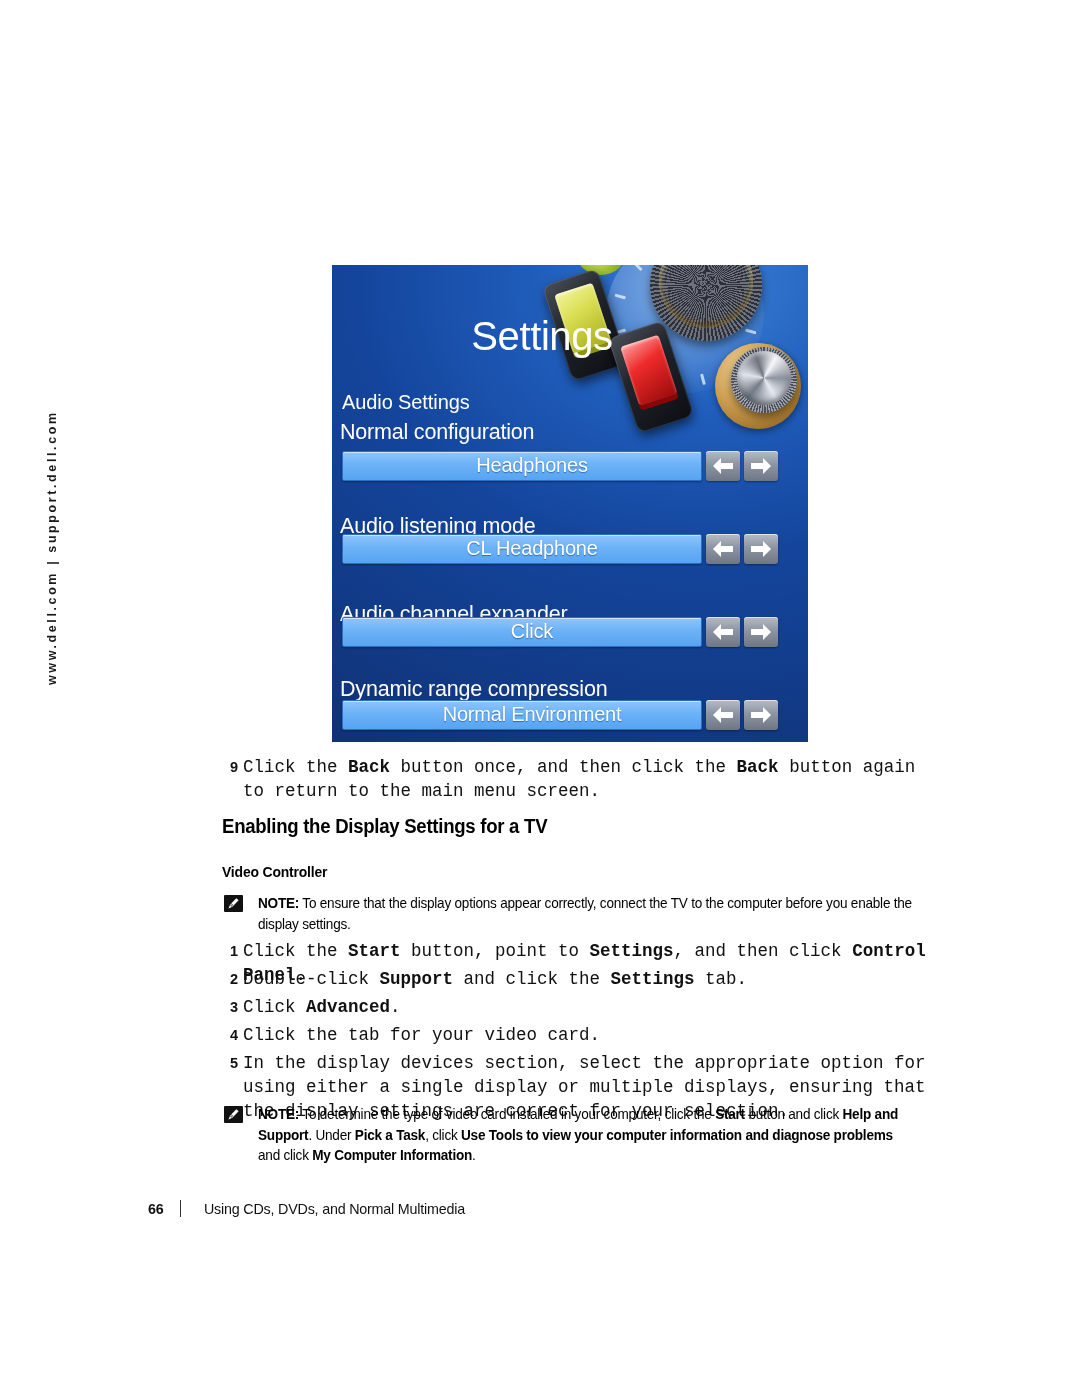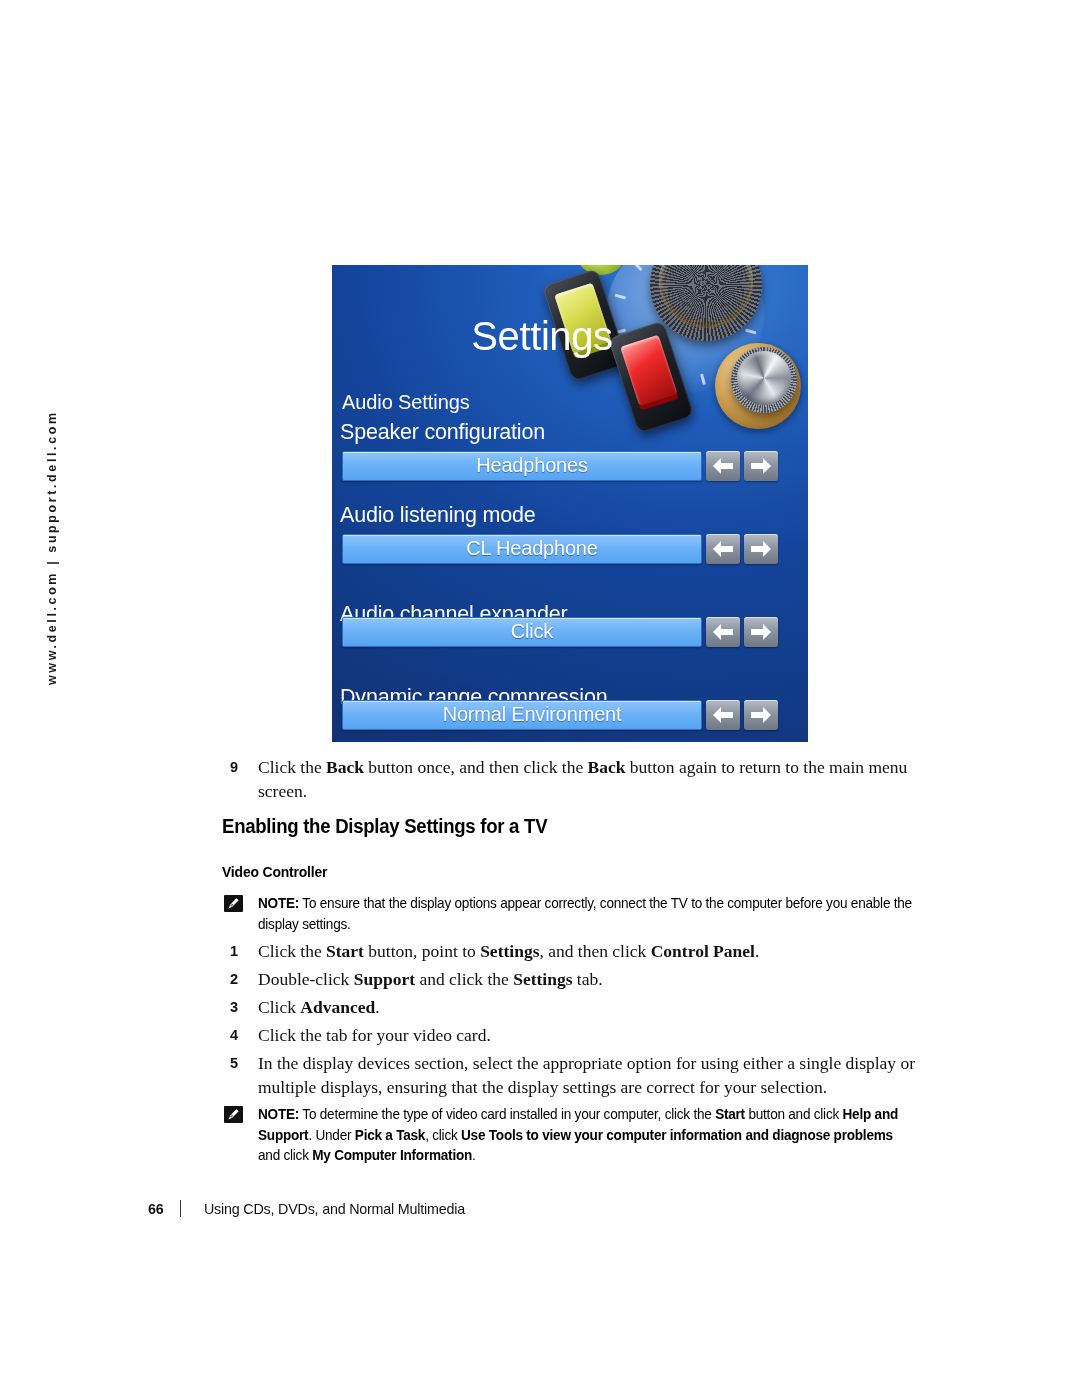--- a/index.html
+++ b/index.html
@@ -234,22 +234,23 @@
     position: absolute;
     left: 0;
     width: 22px;
     text-align: right;
     font-family: "Liberation Sans", sans-serif;
     font-size: 14.5px;
     font-weight: bold;
   }
   .step .txt {
     position: absolute;
-    left: 42px;
+    left: 27px;
     width: 690px;
+    font-family: Liberation Mono, monospace;
   }
   .step b { font-weight: bold; }
 
   h2.section-head {
     position: absolute;
     margin: 0;
     font-family: "Liberation Sans", sans-serif;
     font-size: 20px;
     font-weight: bold;
     letter-spacing: -0.3px;
@@ -339,40 +340,40 @@
     <div class="cap"></div>
   </div>
   <div class="deco rocker" id="rocker-red">
     <div class="cap"></div>
   </div>
 
   <div id="fig-title">Settings</div>
   <div id="fig-subtitle">Audio Settings</div>
 
   <div class="setting-row" style="top:155px">
-    <div class="setting-label" style="top:0px">Speaker configuration</div>
+    <div class="setting-label" style="top:0px">Normal configuration</div>
     <div class="setting-bar" style="top:31px">
       <div class="setting-value">Headphones</div>
     </div>
     <div class="arrow-pair" style="top:31px">
       <div class="arrow-btn left">
         <svg width="22" height="18" viewBox="0 0 22 18">
             <polygon points="9,1 9,6 21,6 21,12 9,12 9,17 1,9" fill="#ffffff"></polygon>
           </svg>
       </div>
       <div class="arrow-btn right">
         <svg width="22" height="18" viewBox="0 0 22 18">
             <polygon points="13,1 13,6 1,6 1,12 13,12 13,17 21,9" fill="#ffffff"></polygon>
           </svg>
       </div>
     </div>
   </div>
 
   <div class="setting-row" style="top:238px">
-    <div class="setting-label" style="top:0px">Audio listening mode</div>
+    <div class="setting-label" style="top:11px">Audio listening mode</div>
     <div class="setting-bar" style="top:31px">
       <div class="setting-value">CL Headphone</div>
     </div>
     <div class="arrow-pair" style="top:31px">
       <div class="arrow-btn left">
         <svg width="22" height="18" viewBox="0 0 22 18">
             <polygon points="9,1 9,6 21,6 21,12 9,12 9,17 1,9" fill="#ffffff"></polygon>
           </svg>
       </div>
       <div class="arrow-btn right">
@@ -396,21 +397,21 @@
       </div>
       <div class="arrow-btn right">
         <svg width="22" height="18" viewBox="0 0 22 18">
             <polygon points="13,1 13,6 1,6 1,12 13,12 13,17 21,9" fill="#ffffff"></polygon>
           </svg>
       </div>
     </div>
   </div>
 
   <div class="setting-row" style="top:404px">
-    <div class="setting-label" style="top:16px">Dynamic range compression</div>
+    <div class="setting-label" style="top:8px">Dynamic range compression</div>
     <div class="setting-bar" style="top:31px">
       <div class="setting-value">Normal Environment</div>
     </div>
     <div class="arrow-pair" style="top:31px">
       <div class="arrow-btn left">
         <svg width="22" height="18" viewBox="0 0 22 18">
             <polygon points="9,1 9,6 21,6 21,12 9,12 9,17 1,9" fill="#ffffff"></polygon>
           </svg>
       </div>
       <div class="arrow-btn right">

